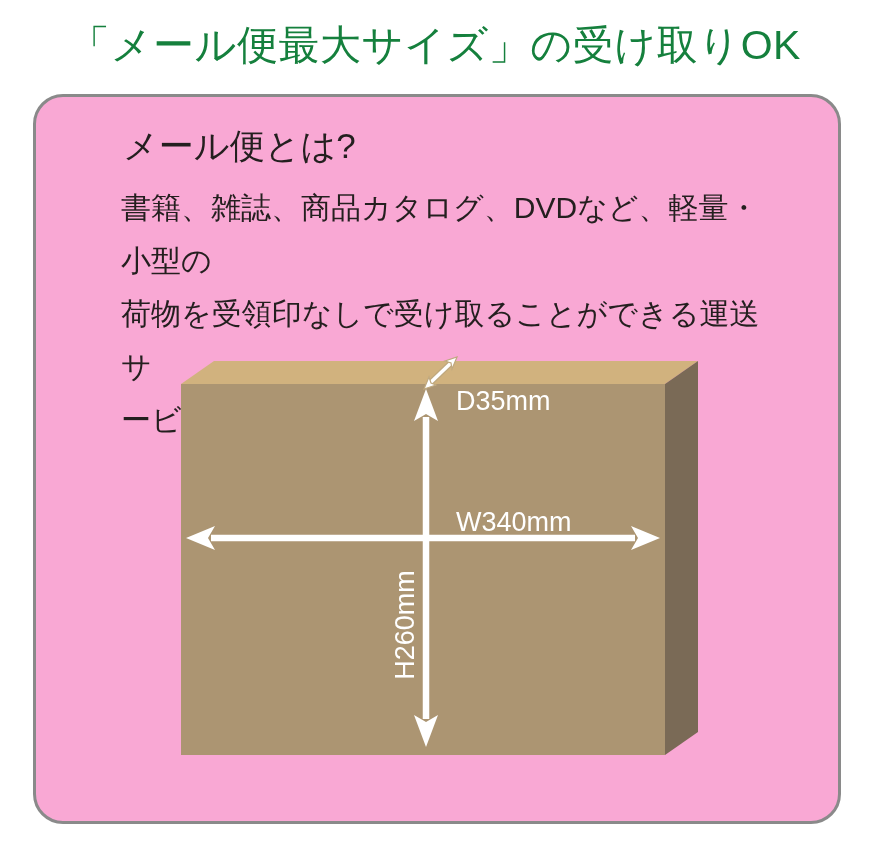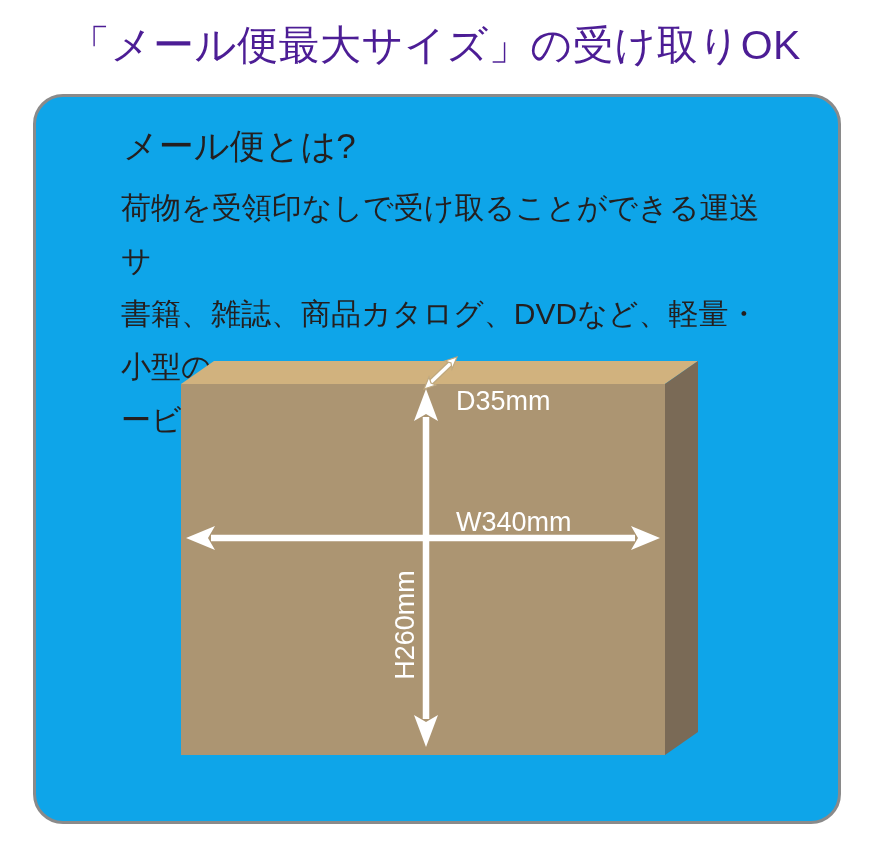--- a/index.html
+++ b/index.html
@@ -15,32 +15,32 @@
   .page-title {
     position: absolute;
     top: 18px;
     left: 0;
     width: 100%;
     margin: 0;
     text-align: center;
     font-size: 41px;
     font-weight: 500;
     letter-spacing: 0.5px;
-    color: #4c1d95;
+    color: #15803d;
   }
   .card {
     position: absolute;
     left: 33px;
     top: 94px;
     width: 808px;
     height: 730px;
     box-sizing: border-box;
     border: 3px solid #8a8a8a;
     border-radius: 30px;
-    background: #0ea5e9;
+    background: #f9a8d4;
   }
   .card-heading {
     position: absolute;
     left: 87px;
     top: 26px;
     margin: 0;
     font-size: 35px;
     font-weight: 500;
     color: #241f1f;
   }
@@ -76,22 +76,22 @@
 
 <div class="page">
 
   <h1 class="page-title">「メール便最大サイズ」の受け取りOK</h1>
 
   <div class="card">
 
     <h2 class="card-heading">メール便とは?</h2>
 
     <div class="card-body">
+      <div>書籍、雑誌、商品カタログ、DVDなど、軽量・小型の</div>
       <div>荷物を受領印なしで受け取ることができる運送サ</div>
-      <div>書籍、雑誌、商品カタログ、DVDなど、軽量・小型の</div>
       <div>ービスです。</div>
     </div>
 
     <svg class="box-diagram" width="560" height="420" viewBox="0 0 560 420">
 
       <polygon points="28,41 61,18 545,18 512,41" fill="#D1B27E"></polygon>
       <polygon points="512,41 545,18 545,389 512,412" fill="#7A6A56"></polygon>
       <rect x="28" y="41" width="484" height="371" fill="#AC9572"></rect>
 
       <g>

